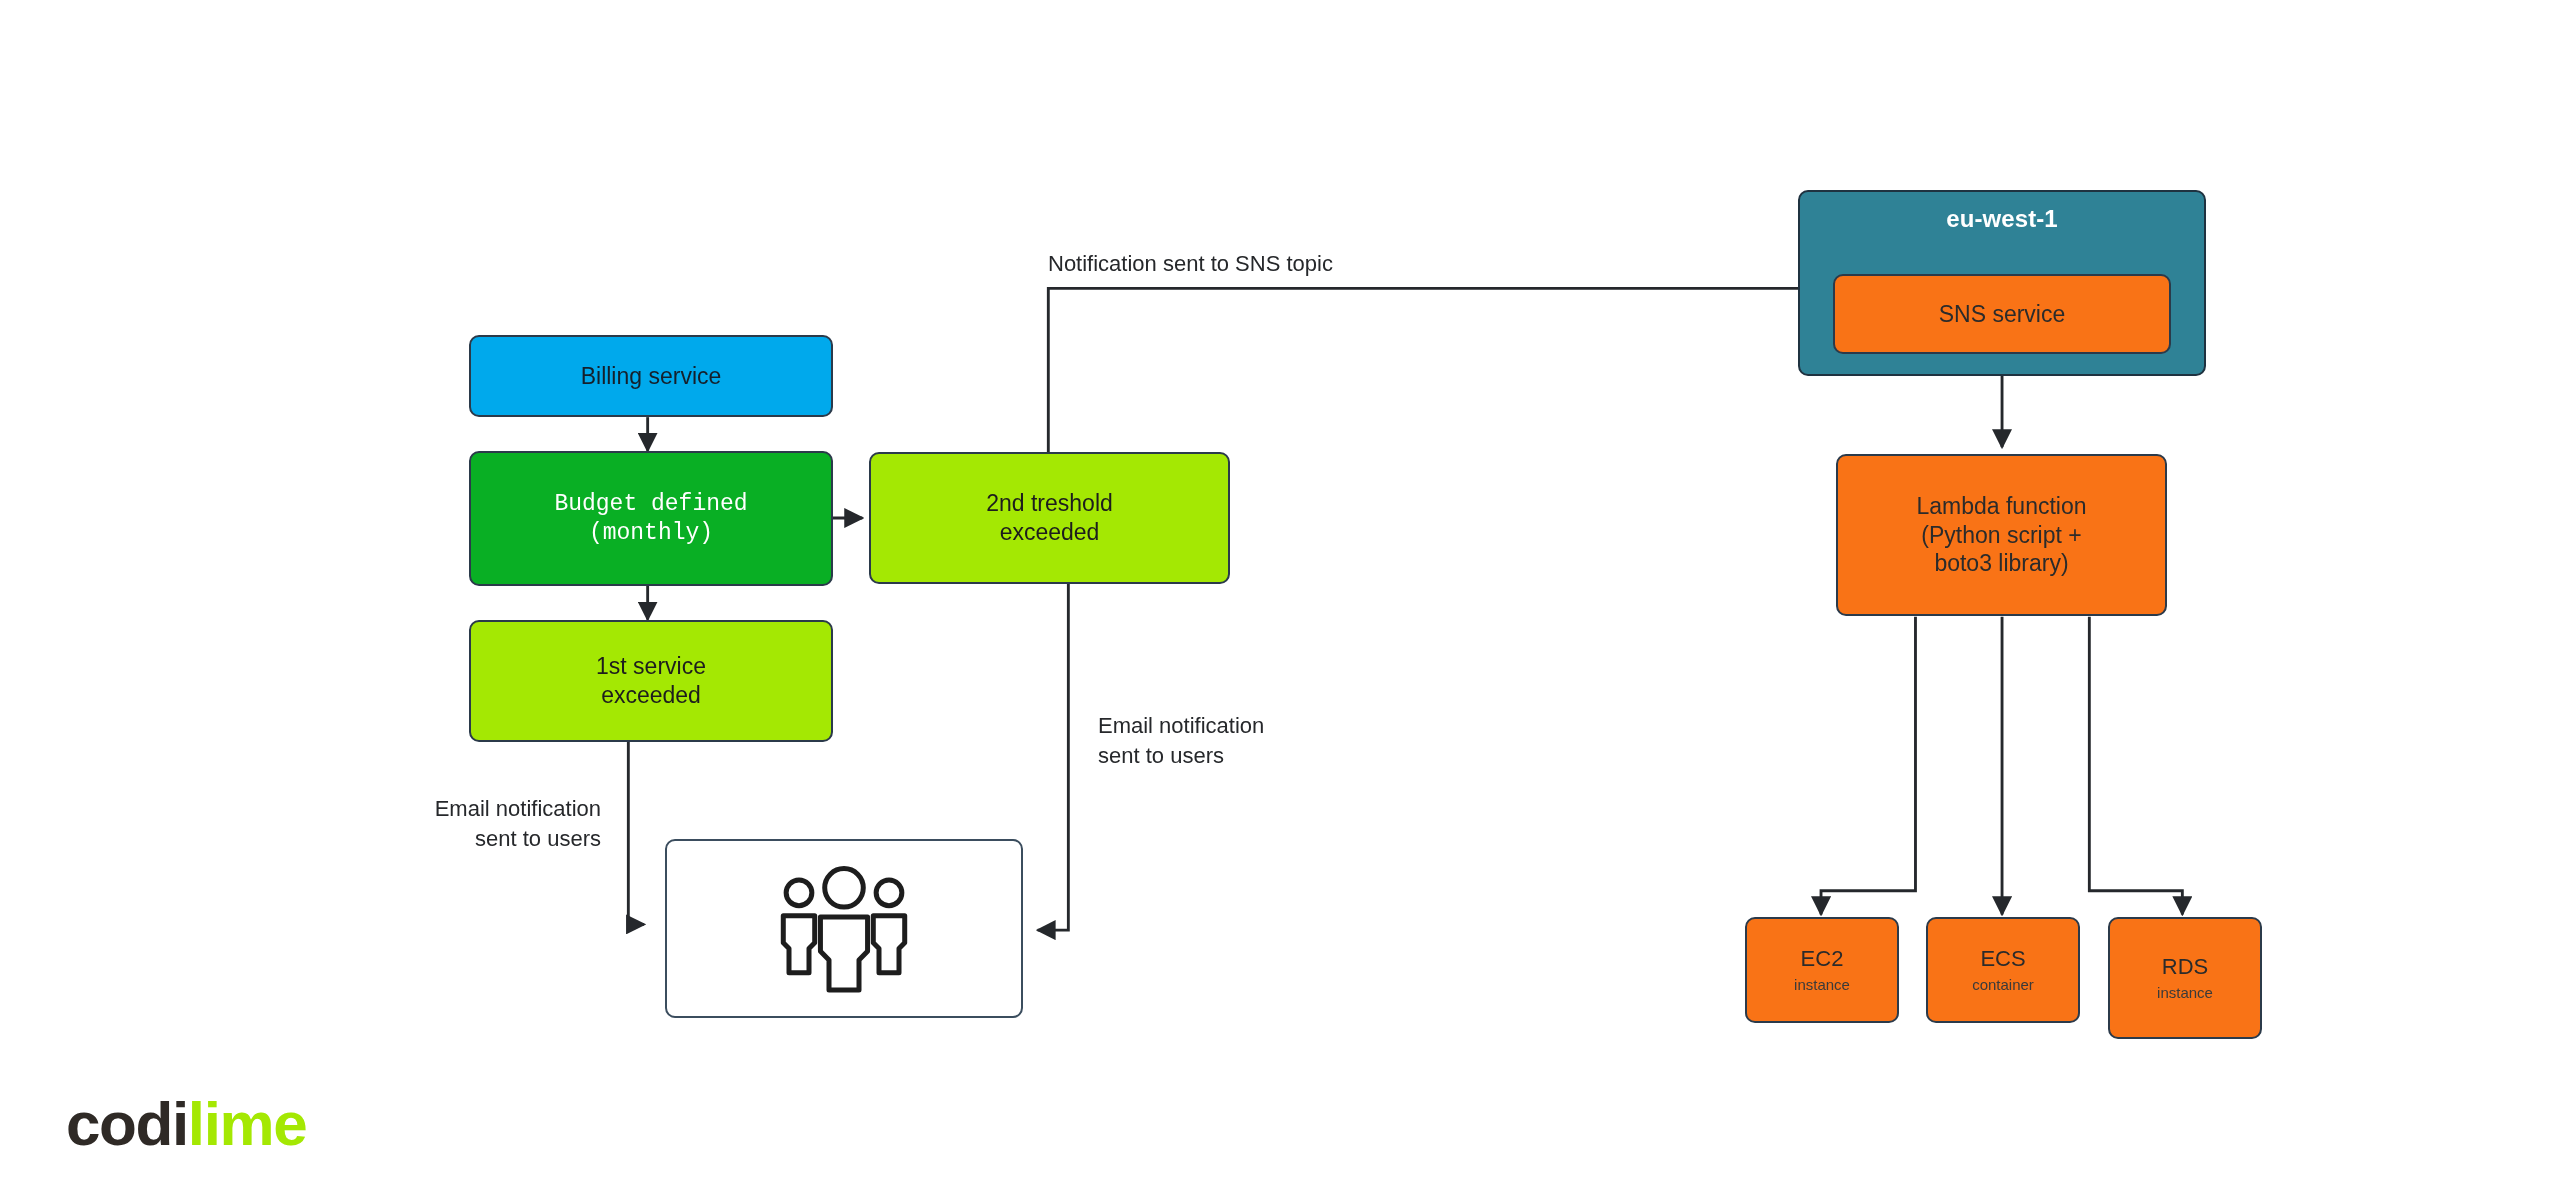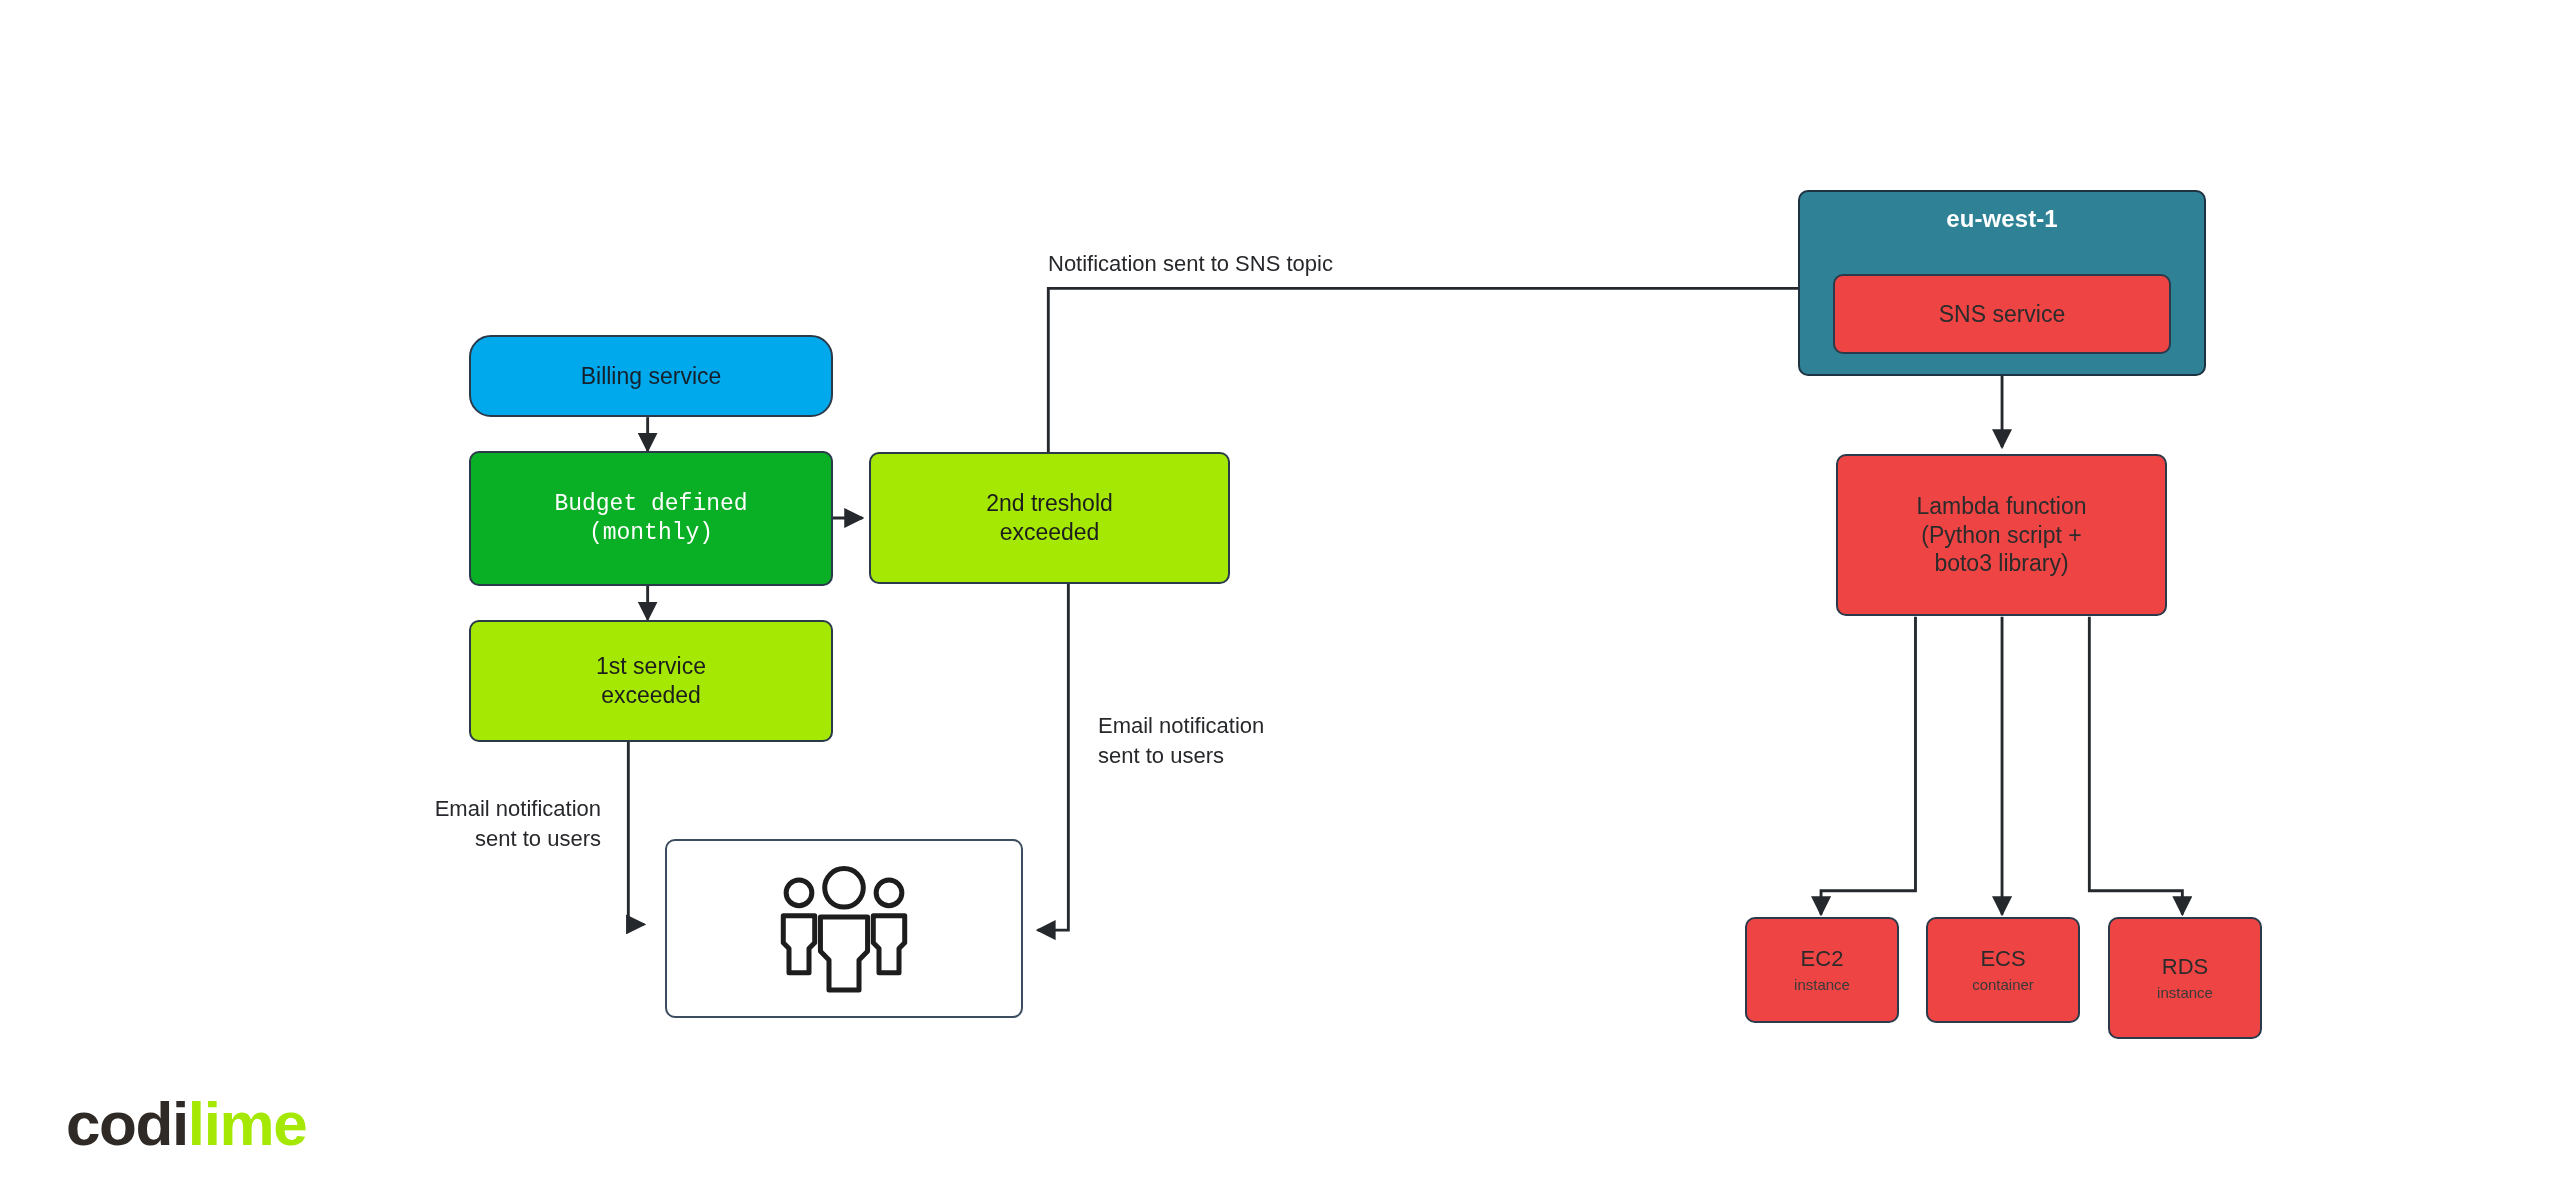--- a/index.html
+++ b/index.html
@@ -51,21 +51,21 @@
   .node-green {
     background: #09AF24;
     color: #ffffff;
     font-family: Liberation Mono, monospace;
   }
   .node-lime {
     background: #A4E803;
     color: #1d1d1d;
   }
   .node-grey {
-    background: #ef4444;
+    background: #f97316;
     color: #2b2b2b;
   }
 
   
   .region {
     position: absolute;
     box-sizing: border-box;
     background: #2F8296;
     border: 2.9px solid #1F3240;
     border-radius: 10px;
@@ -158,21 +158,21 @@
       <path d="M 2798 495 L 2798 625" marker-end="url(#ah)"></path>
 
       <path d="M 2677 862 L 2677 1245 L 2545 1245 L 2545 1278" marker-end="url(#ah)"></path>
 
       <path d="M 2798 862 L 2798 1278" marker-end="url(#ah)"></path>
 
       <path d="M 2920 862 L 2920 1245 L 3050 1245 L 3050 1278" marker-end="url(#ah)"></path>
     </g>
   </svg>
 
-  <div class="node node-blue n-title" style="left:469px; top:335px; width:364px; height:82px;border-radius:22px;">
+  <div class="node node-blue n-title" style="left:469px; top:335px; width:364px; height:82px;">
     <span>Billing service</span>
   </div>
 
   <div class="node node-green n-title" style="left:469px; top:451px; width:364px; height:135px;">
     <span style="white-space:pre-line;">Budget defined
 (monthly)</span>
   </div>
 
   <div class="node node-lime n-title" style="left:469px; top:620px; width:364px; height:122px;">
     <span style="white-space:pre-line;">1st service

